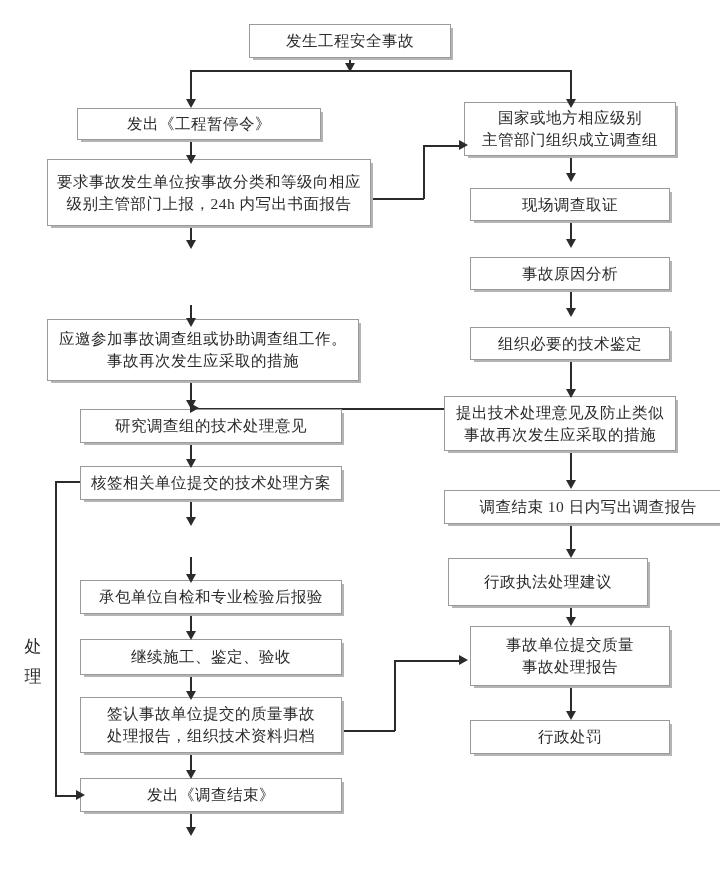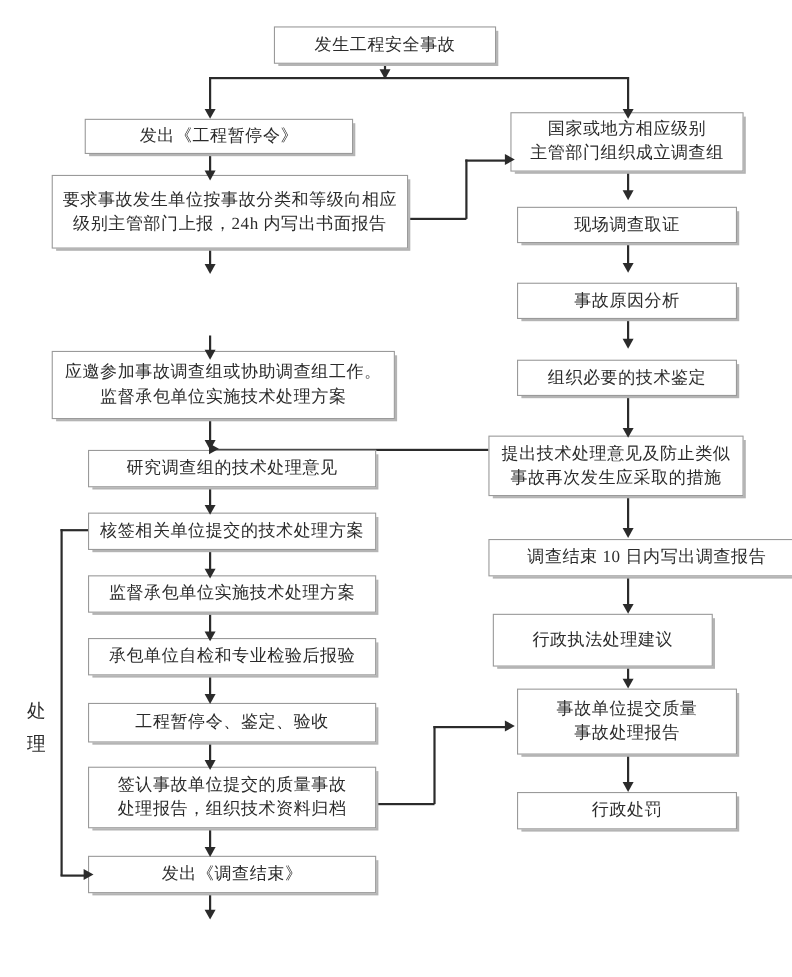--- a/index.html
+++ b/index.html
@@ -181,41 +181,38 @@
   </div>
 
   <div class="node" style="left:47px;top:159px;width:324px;height:67px;">
     <span class="txt">要求事故发生单位按事故分类和等级向相应
 级别主管部门上报，24h 内写出书面报告</span>
   </div>
 
 
   <div class="node" style="left:47px;top:319px;width:312px;height:62px;">
     <span class="txt">应邀参加事故调查组或协助调查组工作。
-监督承包单位实施技术处理方案</span>
+事故再次发生应采取的措施</span>
   </div>
 
   <div class="node" style="left:80px;top:409px;width:262px;height:34px;">
     <span class="txt">研究调查组的技术处理意见</span>
   </div>
 
   <div class="node" style="left:80px;top:466px;width:262px;height:34px;">
     <span class="txt">核签相关单位提交的技术处理方案</span>
   </div>
 
-  <div class="node" style="left:80px;top:523px;width:262px;height:34px;">
-    <span class="txt">监督承包单位实施技术处理方案</span>
-  </div>
 
   <div class="node" style="left:80px;top:580px;width:262px;height:34px;">
     <span class="txt">承包单位自检和专业检验后报验</span>
   </div>
 
   <div class="node" style="left:80px;top:639px;width:262px;height:36px;">
-    <span class="txt">工程暂停令、鉴定、验收</span>
+    <span class="txt">继续施工、鉴定、验收</span>
   </div>
 
   <div class="node" style="left:80px;top:697px;width:262px;height:56px;align-items:center;">
     <span class="txt">签认事故单位提交的质量事故
 处理报告，组织技术资料归档</span>
   </div>
 
   <div class="node" style="left:80px;top:778px;width:262px;height:34px;">
     <span class="txt">发出《调查结束》</span>
   </div>

